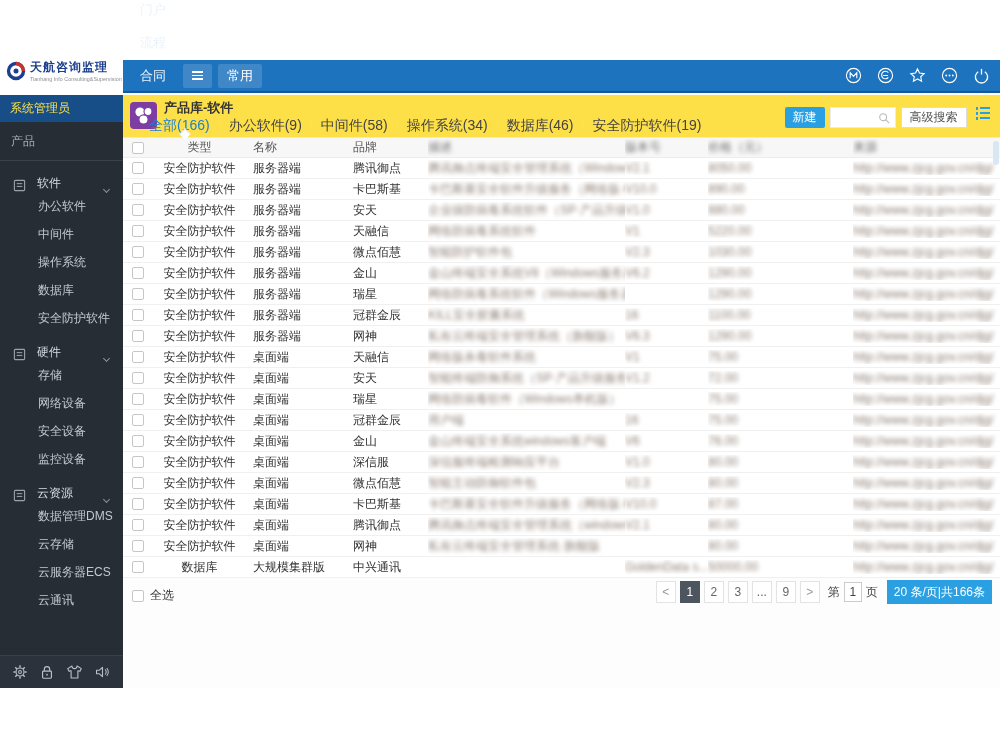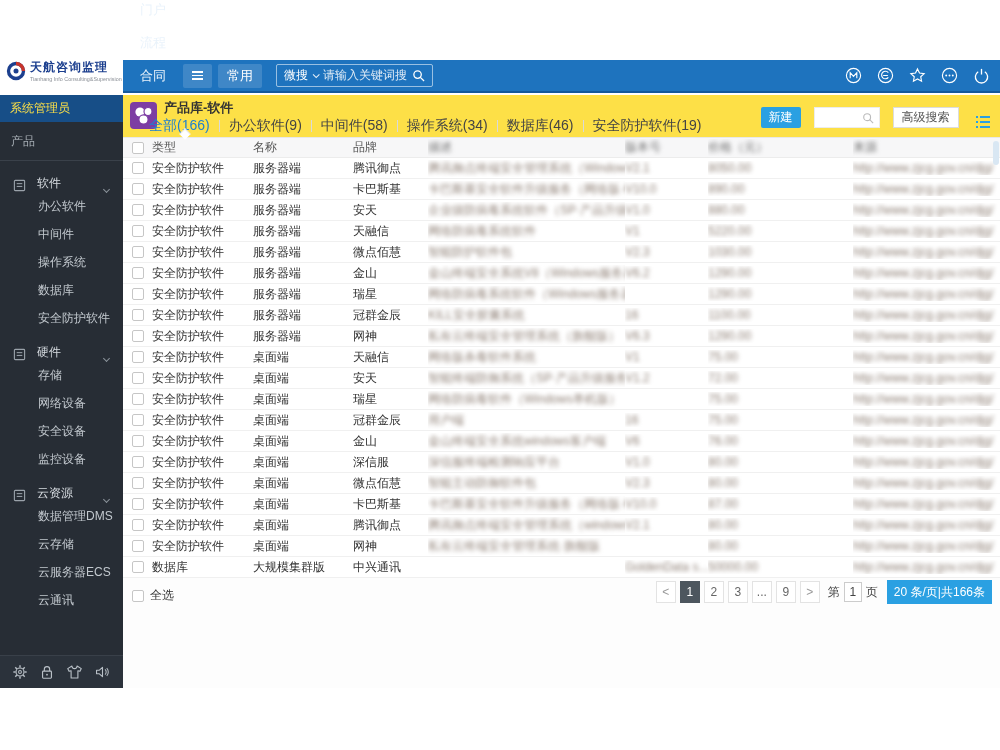--- a/index.html
+++ b/index.html
@@ -45,35 +45,35 @@
   
   .main { position:absolute; left:123px; top:95px; width:877px; height:593px; background:#fdfdfd; }
   .main-header { position:relative; height:43px; background:#fde047; border-bottom:1px solid #e8e8e8; }
   .prod-icon { position:absolute; left:7px; top:7px; width:27px; height:27px; background:#7d3da3; border-radius:4px; }
   .page-title { position:absolute; left:41px; top:4px; font-size:13px; font-weight:bold; color:#333; }
   .tabs { position:absolute; left:26px; top:22px; display:flex; align-items:center; font-size:14px; }
   .tab { color:#444; cursor:pointer; white-space:nowrap; }
   .tab.active { color:#1e7fd0; }
   .tab-sep { width:1px; height:12px; background:#d9d9d9; margin:0 9px; }
   .active-caret { position:absolute; left:58px; bottom:-1px; width:8px; height:8px; background:#fff; border-left:1px solid #e8e8e8; border-top:1px solid #e8e8e8; transform:rotate(45deg); }
-  .toolbar { position:absolute; right:10px; top:12px; display:flex; align-items:flex-end; gap:13px; }
+  .toolbar { position:absolute; right:10px; top:12px; display:flex; align-items:flex-start; gap:5px; }
   .btn-new { min-width:38px; height:21px; background:#2aa0e2; color:#fff; font-size:12px; border:none; border-radius:2px; padding:0 8px; cursor:pointer; }
   .mini-search { width:66px; height:21px; border:1px solid #ececec; display:flex; align-items:center; justify-content:flex-end; padding-right:5px; background:#fff; }
   .btn-adv { height:21px; border:1px solid #dcdcdc; background:#fff; color:#555; font-size:12px; padding:0 8px; cursor:pointer; }
   .list-toggle { display:flex; flex-direction:column; gap:2.5px; margin-left:4px; cursor:pointer; }
   .list-toggle i { display:flex; align-items:center; gap:2px; }
   .list-toggle i b { width:2.5px; height:2.5px; background:#2aa0e2; display:block; }
   .list-toggle i s { width:10px; height:2px; background:#2aa0e2; display:block; text-decoration:none; }
 
   
   .thead { display:flex; align-items:center; height:20px; background:#f7f7f8; border-bottom:1px solid #ececec; font-size:12px; color:#555; }
   .trow { display:flex; align-items:center; height:21px; border-bottom:1px solid #f0f0f0; font-size:12px; color:#333; background:#fff; }
   .cell { overflow:hidden; white-space:nowrap; flex:0 0 auto; padding-right:6px; }
   .c0 { width:29px; padding-left:9px; }
-  .c1 { width:101px; } .c2 { width:100px; } .c3 { width:75px; }
+  .c1 { width:101px;text-align:center; } .c2 { width:100px; } .c3 { width:75px; }
   .c4 { width:197px; } .c5 { width:83px; } .c6 { width:145px; }
   .c7 { flex:1 1 auto; }
   .cb { width:12px; height:12px; border:1px solid #c6c6c6; border-radius:2px; background:#fff; display:block; cursor:pointer; }
   .blur { filter:blur(2.1px); color:#8f8076; }
   .blur-h { filter:blur(2.1px); color:#6e6e6e; }
 
   
   .select-all { position:absolute; left:9px; top:492px; display:flex; align-items:center; gap:6px; font-size:12px; color:#333; }
   .pager { position:absolute; right:8px; top:485px; display:flex; align-items:center; gap:4px; font-size:12px; color:#555; }
   .pg { min-width:20px; height:22px; border:1px solid #e3e3e3; background:#fff; color:#666; display:flex; align-items:center; justify-content:center; padding:0 4px; cursor:pointer; }
@@ -115,29 +115,20 @@
       </div>
     <div class="nav-box">
       <span class="nav-burger">
           <i></i>
           <i></i>
           <i></i>
         </span>
     </div>
     <div class="nav-box">
       <span class="nav-label">常用</span>
-    </div>
-    <div class="topsearch">
-      <span class="scope">微搜</span>
-      <span class="chev-w"></span>
-      <span class="ph">请输入关键词搜</span>
-      <svg width="13" height="13" viewBox="0 0 14 14">
-        <circle cx="6" cy="6" r="4" fill="none" stroke="#fff" stroke-width="1.4"></circle>
-        <line x1="9" y1="9" x2="13" y2="13" stroke="#fff" stroke-width="1.4"></line>
-      </svg>
     </div>
     <div class="top-icons">
       <svg width="17" height="17" viewBox="0 0 18 18">
         <circle cx="9" cy="9" r="7.5" fill="none" stroke="#fff" stroke-width="1.2"></circle>
         <path d="M5.5 12 V6 l3.5 4 3.5-4 v6" fill="none" stroke="#fff" stroke-width="1.2"></path>
       </svg>
       <svg width="17" height="17" viewBox="0 0 18 18">
         <circle cx="9" cy="9" r="7.5" fill="none" stroke="#fff" stroke-width="1.2"></circle>
         <path d="M12 11 a4 4 0 1 1 0-5 M6.5 9 h5" fill="none" stroke="#fff" stroke-width="1.2"></path>
       </svg>

